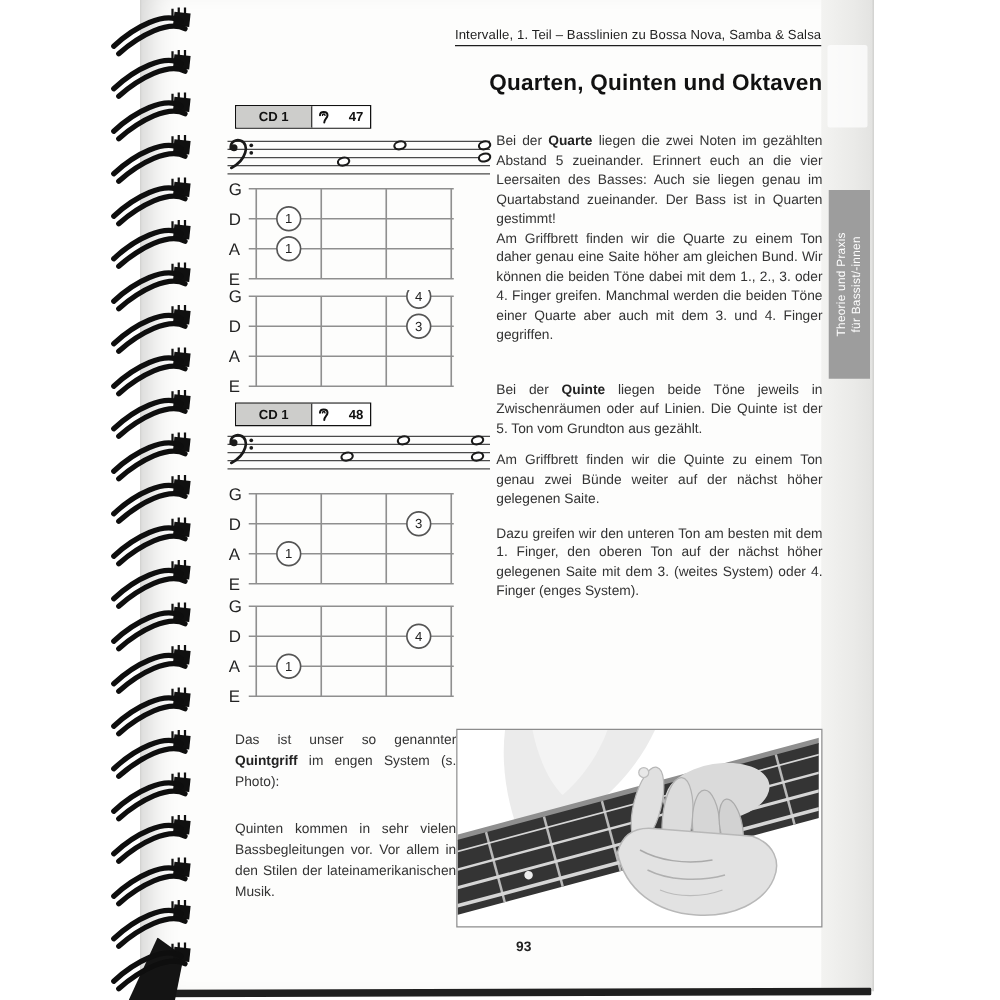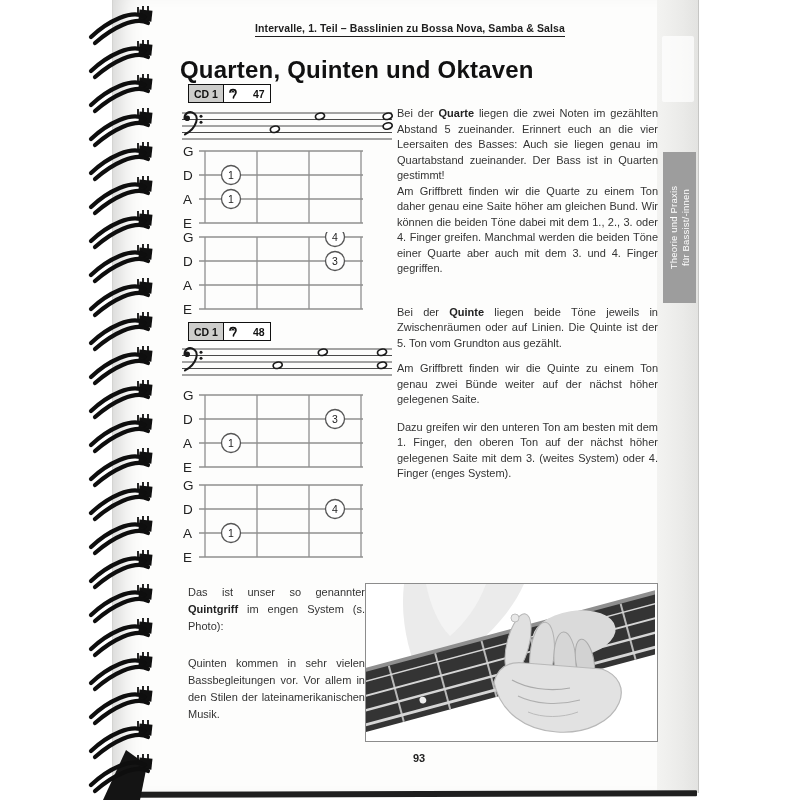--- a/index.html
+++ b/index.html
@@ -30,36 +30,36 @@
     background:#9d9d9d;display:flex;align-items:center;justify-content:center;
   }
   .side-tab-inner{
     transform:rotate(-90deg);transform-origin:center;
     white-space:nowrap;color:#ffffff;font-size:9.5px;line-height:11.5px;
     text-align:center;letter-spacing:.2px;font-weight:400;
   }
 
   
   .running-head{
-    position:absolute;top:22px;left:255px;width:402px;
-    font-size:10.5px;font-weight:700;color:#1e1e1e;letter-spacing:.1px;
+    position:absolute;top:22px;left:255px;width:402px;text-align:right;
+    font-size:10.5px;font-weight:400;color:#1e1e1e;letter-spacing:.1px;
   }
   .running-head span{border-bottom:1.4px solid #1e1e1e;padding-bottom:1.5px}
   .page-title{
-    position:absolute;top:56px;left:180px;width:478px;text-align:left;
-    font-size:24px;font-weight:700;color:#111;letter-spacing:.2px;
+    position:absolute;top:56px;left:180px;width:478px;text-align:right;
+    font-size:18px;font-weight:700;color:#111;letter-spacing:.2px;
   }
 
   
   .cd-badge{
     position:absolute;display:inline-flex;align-items:stretch;
     border:1.5px solid #111;background:#fff;height:17px;
     font-weight:700;font-size:10.5px;color:#111;
   }
-  .cd-badge .cd{background:#cdcdcb;padding:0 5px;display:flex;align-items:center;border-right:1.5px solid #111}
+  .cd-badge .cd{background:#cdcdcb;padding:0 18px;display:flex;align-items:center;border-right:1.5px solid #111}
   .cd-badge .tr{padding:0 5px 0 3px;display:flex;align-items:center;gap:14px;background:#fff}
   #badge1{left:188px;top:84px}
   #badge2{left:188px;top:322px}
 
   
   .staff{position:absolute;left:180px;width:220px;height:36px}
   #staff1{top:108px}
   #staff2{top:344px}
   .fret-diagram{position:absolute;left:181px;width:192px;height:82px}
   #diag0{top:146px}

